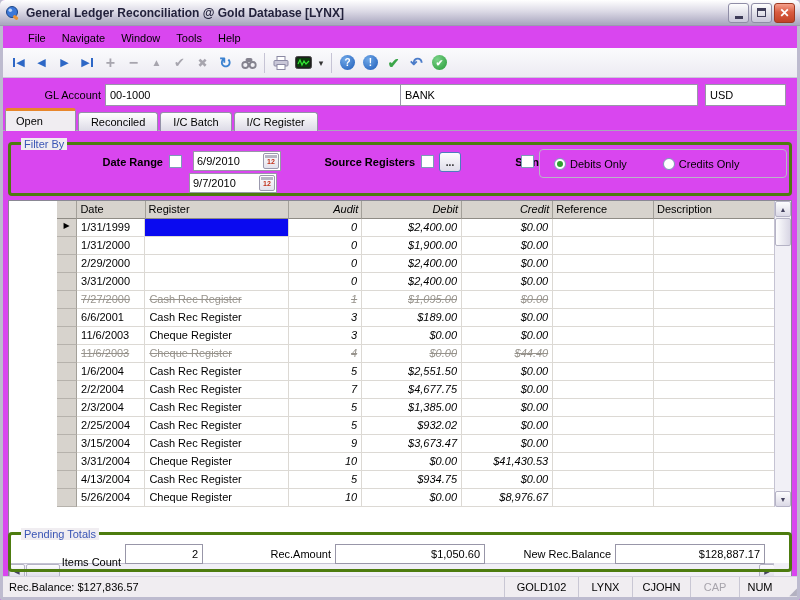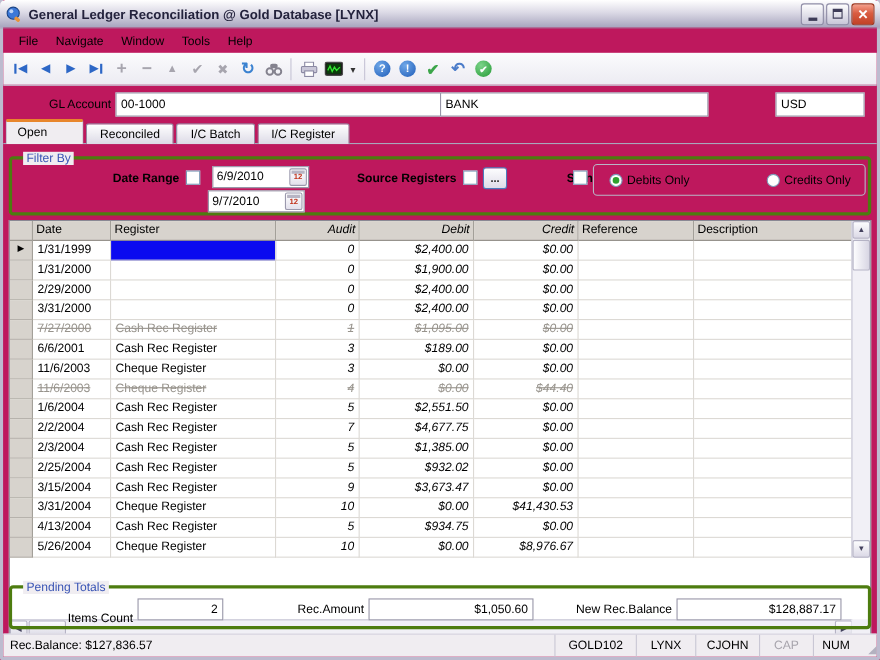--- a/index.html
+++ b/index.html
@@ -1,36 +1,36 @@
 <!DOCTYPE html>
 <html><head>
 <meta charset="utf-8">
 <style>
   * { margin:0; padding:0; }
   body { background:#777; font-family:"Liberation Sans",sans-serif; }
-  .window { position:relative; width:800px; height:600px; background:#be185d; font-size:11px; color:#000; overflow:hidden; }
+  .window { position:relative; width:800px; height:600px; background:#d946ef; font-size:11px; color:#000; overflow:hidden; }
   .frame { position:absolute; inset:0; border:3px solid #BDBBCF; border-top:none; border-radius:0 0 2px 2px; pointer-events:none; z-index:90; }
 
   
   .titlebar { position:absolute; top:0; left:0; right:0; height:26px;
     background:linear-gradient(#FFFFFF,#DCDAE6 45%,#ABA8C0 96%);
     border-radius:5px 5px 0 0; border-bottom:1px solid #9B99B0;
     display:flex; align-items:center; padding:0 5px; box-sizing:border-box; z-index:95; }
   .wicon { width:16px; height:16px; display:flex; }
   .wtitle { flex:1; margin-left:5px; font-size:12px; font-weight:bold; color:#23223C; white-space:nowrap; overflow:hidden; }
   .wbtn { width:21px; height:20px; border-radius:3px; border:1px solid #8F8DA6; box-sizing:border-box;
     display:flex; align-items:center; justify-content:center; margin-left:2px; }
   .min,.max { background:linear-gradient(#FEFEFE,#C8C6D8); }
   .min-g { width:8px; height:3px; background:#3E3C58; margin-top:9px; }
   .max-g { width:9px; height:9px; border:1px solid #3E3C58; border-top:3px solid #3E3C58; box-sizing:border-box; }
   .close { background:linear-gradient(#F5A08C,#D95C41 45%,#C24226); border-color:#9E3A22;
     color:#fff; font-weight:bold; font-size:12px; line-height:1; }
 
   
-  .menubar { position:absolute; top:27px; left:3px; right:3px; height:21px; display:flex; align-items:center; padding-left:6px; }
+  .menubar { position:absolute; top:27px; left:3px; right:3px; height:21px; display:flex; align-items:center; padding-left:17px; }
   .mitem { padding:3px 8px; cursor:default; }
 
   
   .toolbar { position:absolute; top:48px; left:3px; right:3px; height:30px;
     background:linear-gradient(#FBFBFD,#ECEBF2); border-bottom:1px solid #C9C7D8;
     display:flex; align-items:center; padding-left:4px; box-sizing:border-box; }
   .tbtn { width:23px; height:22px; display:flex; align-items:center; justify-content:center; }
   .tbtn-dd { width:12px; height:22px; display:flex; align-items:center; justify-content:center; color:#333; font-size:9px; }
   .tsep { width:1px; height:20px; background:#C6C4D5; margin:0 4px; }
   .g-blue { color:#2D67C6; font-size:11px; line-height:1; }
@@ -43,21 +43,21 @@
   .circ { width:15px; height:15px; border-radius:50%; background:radial-gradient(circle at 35% 30%,#6FA8E8,#1E5BB8);
     color:#fff; font-weight:bold; font-size:10px; display:flex; align-items:center; justify-content:center; }
   .circ.green { background:radial-gradient(circle at 35% 30%,#7BD389,#259A35); font-size:9px; }
 
   
   .glrow { position:absolute; top:84px; left:3px; right:3px; height:22px; }
   .gl-label { position:absolute; left:0; width:98px; text-align:right; line-height:22px; }
   .box { position:absolute; height:22px; border:1px solid #9896A8; background:#fff; box-sizing:border-box;
     font:11px "Liberation Sans",sans-serif; padding:0 4px; color:#000; }
   .gl-code { left:102px; width:296px; }
-  .gl-name { left:397px; width:244px; }
+  .gl-name { left:397px; width:298px; }
   .gl-curr { left:702px; width:81px; }
 
   
   .tabstrip { position:absolute; top:108px; left:5px; height:23px; display:flex; gap:2px; z-index:3; }
   .tab { border:1px solid #9391A8; border-bottom:none; border-radius:3px 3px 0 0; box-sizing:border-box;
     padding:0 12px; display:flex; align-items:center; background:linear-gradient(#FFFFFF,#DCDAE6); height:19px; margin-top:4px; }
   .tab.active { height:23px; margin-top:0; background:#F0EDF1; border-top:3px solid #E8862C; padding:0 32px 0 10px; }
   .tabline { position:absolute; top:130px; left:3px; right:3px; height:1px; background:#A9A7BC; z-index:1; }
 
   
@@ -79,21 +79,21 @@
     background:linear-gradient(#FDFDFE,#DFDDE9); font:bold 10px "Liberation Sans",sans-serif; color:#222; }
   .radiogroup { position:absolute; left:528px; top:4px; width:248px; height:29px; border:1px solid #B9B6C6;
     border-radius:4px; display:flex; align-items:center; box-sizing:border-box; }
   .radio { width:12px; height:12px; border-radius:50%; border:1px solid #7D9AB8; background:#fff;
     display:inline-block; box-sizing:border-box; margin-right:4px; position:relative; flex:none; }
   .radio.on::after { content:""; position:absolute; left:2px; top:2px; right:2px; bottom:2px; background:#2EA12E; border-radius:50%; }
   .radio-item { display:flex; align-items:center; }
 
   
   .grid { position:absolute; left:8px; top:200px; width:784px; height:381px; background:#fff;
-    border:1px solid #8A8894; box-sizing:border-box; }
+    border:1px solid #8A8894; box-sizing:border-box;padding-left:48px; }
   .ghead { display:flex; height:18px; }
   .hcell { background:#D7D3CD; border-right:1px solid #A3A099; border-bottom:1px solid #8F8C85;
     box-sizing:border-box; padding:2px 3px 0; white-space:nowrap; overflow:hidden; }
   .grow { display:flex; height:18px; }
   .cell { border-right:1px solid #DCD9D4; border-bottom:1px solid #DCD9D4; box-sizing:border-box;
     padding:2px 4px 0; white-space:nowrap; overflow:hidden; }
   .c-sel { width:21px; }
   .cell.c-sel { background:#D7D3CD; border-right:1px solid #A3A099; border-bottom:1px solid #B6B2AC;
     text-align:center; padding:2px 0 0; font-size:8px; }
   .c-date { width:71px; } .c-register { width:150px; } .c-audit { width:76px; }
@@ -267,21 +267,21 @@
     <span class="flabel" style="left:300px;top:11px;width:104px;text-align:right;">Source Registers</span>
     <span class="cb" style="left:410px;top:10px;"></span>
     <button class="ellipsis">...</button>
     <span class="flabel" style="left:478px;top:11px;width:50px;text-align:right;">Sign</span>
     <span class="cb" style="left:510px;top:10px;"></span>
     <span class="radiogroup">
       <span class="radio-item" style="margin-left:14px;">
         <span class="radio on"></span>
         <span>Debits Only</span>
       </span>
-      <span class="radio-item" style="margin-left:70px;justify-content:space-between;">
+      <span class="radio-item" style="margin-left:36px;justify-content:space-between;">
         <span class="radio"></span>
         <span>Credits Only</span>
       </span>
     </span>
   </div>
 
   <div class="grid">
     <div class="ghead" id="ghead">
         <div class="hcell c-sel"></div>
         <div class="hcell c-date">Date</div>

